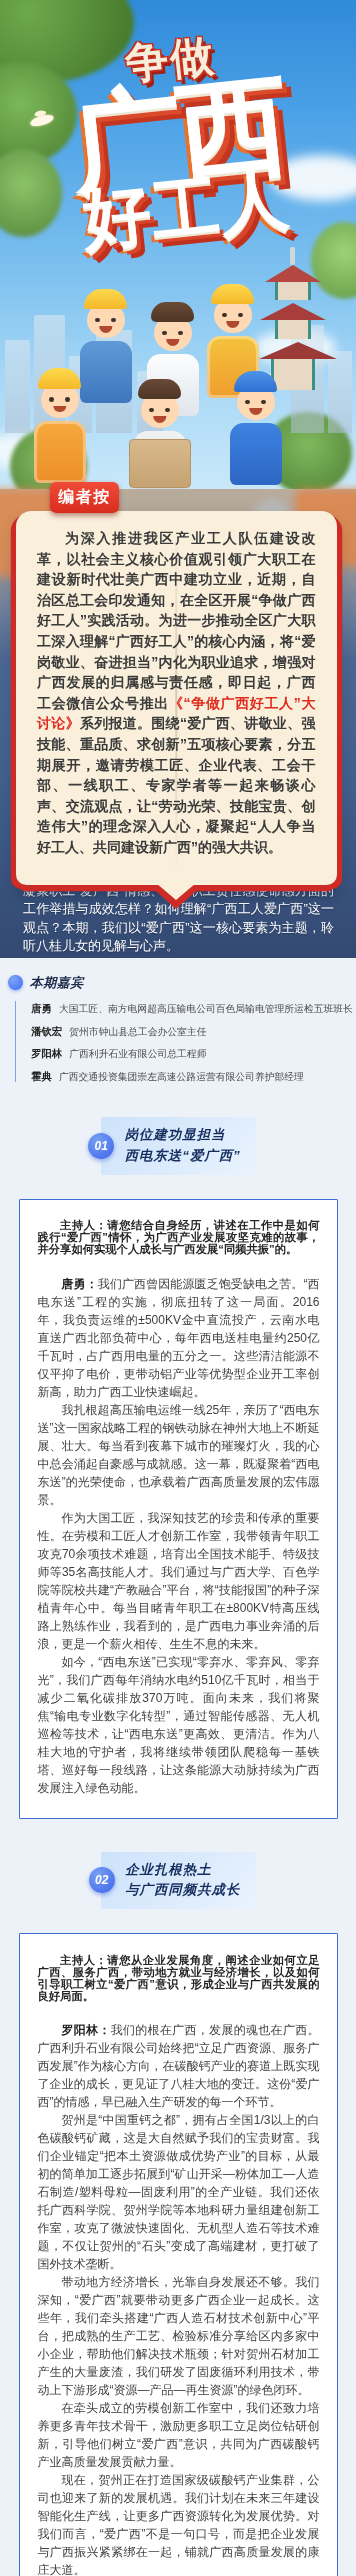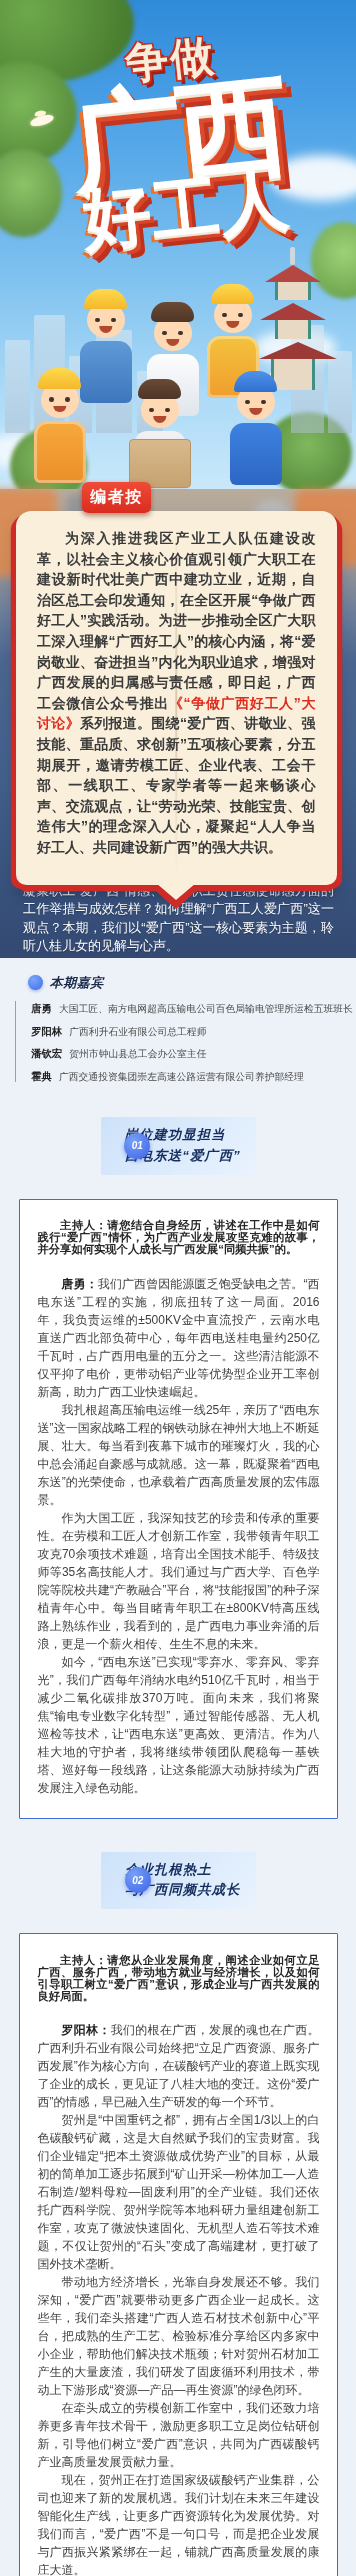--- a/index.html
+++ b/index.html
@@ -63,55 +63,55 @@
   
   .upper { position:relative; width:357px; height:469px;
     background:linear-gradient(180deg,#b9ac9c 0px,#a39b94 62px,#70809b 118px,#4b6690 170px,#41608c 289px,#334972 469px); }
   .scene-blob { position:absolute; filter:blur(4.1px); border-radius:7.2px; opacity:.85; }
   .sb1 { left:-10.3px; top:0; width:67px; height:88px; background:#e08a4e; }
   .sb2 { right:-10.3px; top:0; width:72px; height:77px; background:#e0854a; }
   .sb3 { right:62px; top:10.3px; width:46px; height:62px; background:#b9babd; border-radius:50% 50% 5.2px 5.2px; }
   .sb4 { left:67px; top:5.2px; width:41px; height:57px; background:#8f9298; }
   .editor-badge { position:absolute; left:50px; top:-6.7px; z-index:9; background:linear-gradient(180deg,#ef4b38,#d92c1e);
     color:#ffffff; font-weight:bold; font-size:16px; letter-spacing:1.5px; padding:4.6px 8.2px; border-radius:6.2px;
-    font-family:Liberation Sans, sans-serif; box-shadow:0 2.1px 5.2px rgba(120,20,10,.45);margin-left:32px; }
+    font-family:Liberation Sans, sans-serif; box-shadow:0 2.1px 5.2px rgba(120,20,10,.45); }
   .book { position:absolute; left:15.5px; right:20px; top:21.6px; z-index:4; background:#f9efdb;
     border-radius:15.5px 15.5px 10.3px 10.3px; padding:17.5px 21.6px 27px;
     box-shadow:0 6.2px 0 #ce2a26,-5.2px 4.1px 0 #ce2a26,5.2px 4.1px 0 #ce2a26,0 10.3px 13.4px rgba(20,30,60,.35); }
   .book::before { content:""; position:absolute; left:50%; bottom:-24px; transform:translateX(-50%);
     border:27px solid transparent; border-top:24px solid #ce2a26; border-bottom:0; }
   .book::after { content:""; position:absolute; left:50%; bottom:-15.5px; transform:translateX(-50%);
     border:20.6px solid transparent; border-top:17.5px solid #f9efdb; border-bottom:0; }
   .book-split { position:absolute; left:50%; top:9.3px; bottom:7.2px; width:1.5px; transform:translateX(-50%);
     background:linear-gradient(180deg,rgba(160,130,90,.0),rgba(160,130,90,.35),rgba(160,130,90,.0)); }
   .editor-text { position:relative; z-index:2; font-size:14px; font-weight:600; line-height:20.6px; color:#3b3b3b;
     text-align:justify; text-indent:2em; }
   .editor-text .hl { color:#e02c1d; }
   .intro-text { position:absolute; left:23px; right:23px; top:374px; color:#ffffff; font-size:13px; line-height:18.5px;
     text-align:justify; text-indent:2em; font-weight:500; text-shadow:0 0.5px 1px rgba(0,0,20,.3); }
   
   .main { background:#edf2f9; padding:15.5px 0 30px; }
   .guests { position:relative; padding:0 0 0 8.2px; }
-  .guest-head { display:flex; align-items:center; gap:7.2px;margin-left:20px; }
+  .guest-head { display:flex; align-items:center; gap:7.2px; }
   .guest-dot { width:14.4px; height:15.5px; border-radius:50%;
     background:radial-gradient(circle at 35% 30%,#7ca5f5,#3e6ef0); box-shadow:0 1.5px 3.1px rgba(60,100,220,.4); }
   .guest-title { font-size:13px; font-weight:bold; font-style:italic; color:#1c2b4a; letter-spacing:0.5px; }
   .guest-line { position:absolute; left:15px; top:27px; bottom:2.1px; width:1px; background:#7aa3e8; }
   .guest-list { margin:10.3px 0 0 23px; }
   .guest-item { display:flex; align-items:baseline; gap:7.2px; margin-bottom:8.8px; }
   .g-name { font-size:10.3px; font-weight:bold; color:#222222; white-space:nowrap; }
   .g-desc { font-size:9.8px; color:#4a4a4a; }
   
   .qa-section { margin-top:33px; }
   .sec-badge { position:relative; width:fit-content; margin:0 auto 24px; }
   .sec-box { background:linear-gradient(135deg,#cde2fa 0%,#e9f3fe 100%); padding:8.2px 15.5px 8.2px 24px; border-radius:2.1px; }
   .sec-line { font-size:13.4px; line-height:20.6px; font-weight:bold; font-style:italic; color:#152e5e; letter-spacing:1px; }
   .sec-num { position:absolute; left:-12.4px; top:50%; transform:translateY(-50%); width:26px; height:26px; border-radius:50%;
-    background:radial-gradient(circle at 35% 30%,#77a0f5,#3c63ea); color:#ffffff; font-size:10px; font-weight:bold; font-style:italic;
-    display:flex; align-items:center; justify-content:center; box-shadow:0 2.1px 4.1px rgba(50,90,210,.45);margin-left:36px; }
+    background:radial-gradient(circle at 35% 30%,#77a0f5,#3c63ea); color:#ffffff; font-size:12px; font-weight:bold; font-style:italic;
+    display:flex; align-items:center; justify-content:center; box-shadow:0 2.1px 4.1px rgba(50,90,210,.45); }
   
   .qa-box { width:319px; margin:0 auto; background:#ffffff; border:1px solid #3e6bd5; border-radius:1px; padding:19.6px 17.5px 20.6px; }
   .host { font-size:11.3px; line-height:12px; font-weight:bold; color:#262626; text-indent:2em; text-align:justify; }
   .answer { font-size:12px; line-height:18px; color:#3f3f3f; text-indent:2em; text-align:justify; }
   .answer.first { margin-top:19.6px; }
   .speaker { color:#1f1f1f; font-weight:bold; }
 </style>
 </head>
 <body>
 
@@ -227,27 +227,27 @@
     </div>
     <div class="guest-line"></div>
     <div class="guest-list">
 
         <div class="guest-item">
           <span class="g-name">唐勇</span>
           <span class="g-desc">大国工匠、南方电网超高压输电公司百色局输电管理所运检五班班长</span>
         </div>
 
         <div class="guest-item">
+          <span class="g-name">潘钦宏</span>
+          <span class="g-desc">贺州市钟山县总工会办公室主任</span>
+        </div>
+
+        <div class="guest-item">
           <span class="g-name">罗阳林</span>
           <span class="g-desc">广西利升石业有限公司总工程师</span>
-        </div>
-
-        <div class="guest-item">
-          <span class="g-name">潘钦宏</span>
-          <span class="g-desc">贺州市钟山县总工会办公室主任</span>
         </div>
 
         <div class="guest-item">
           <span class="g-name">霍典</span>
           <span class="g-desc">广西交通投资集团崇左高速公路运营有限公司养护部经理</span>
         </div>
 
       </div>
   </div>
 

